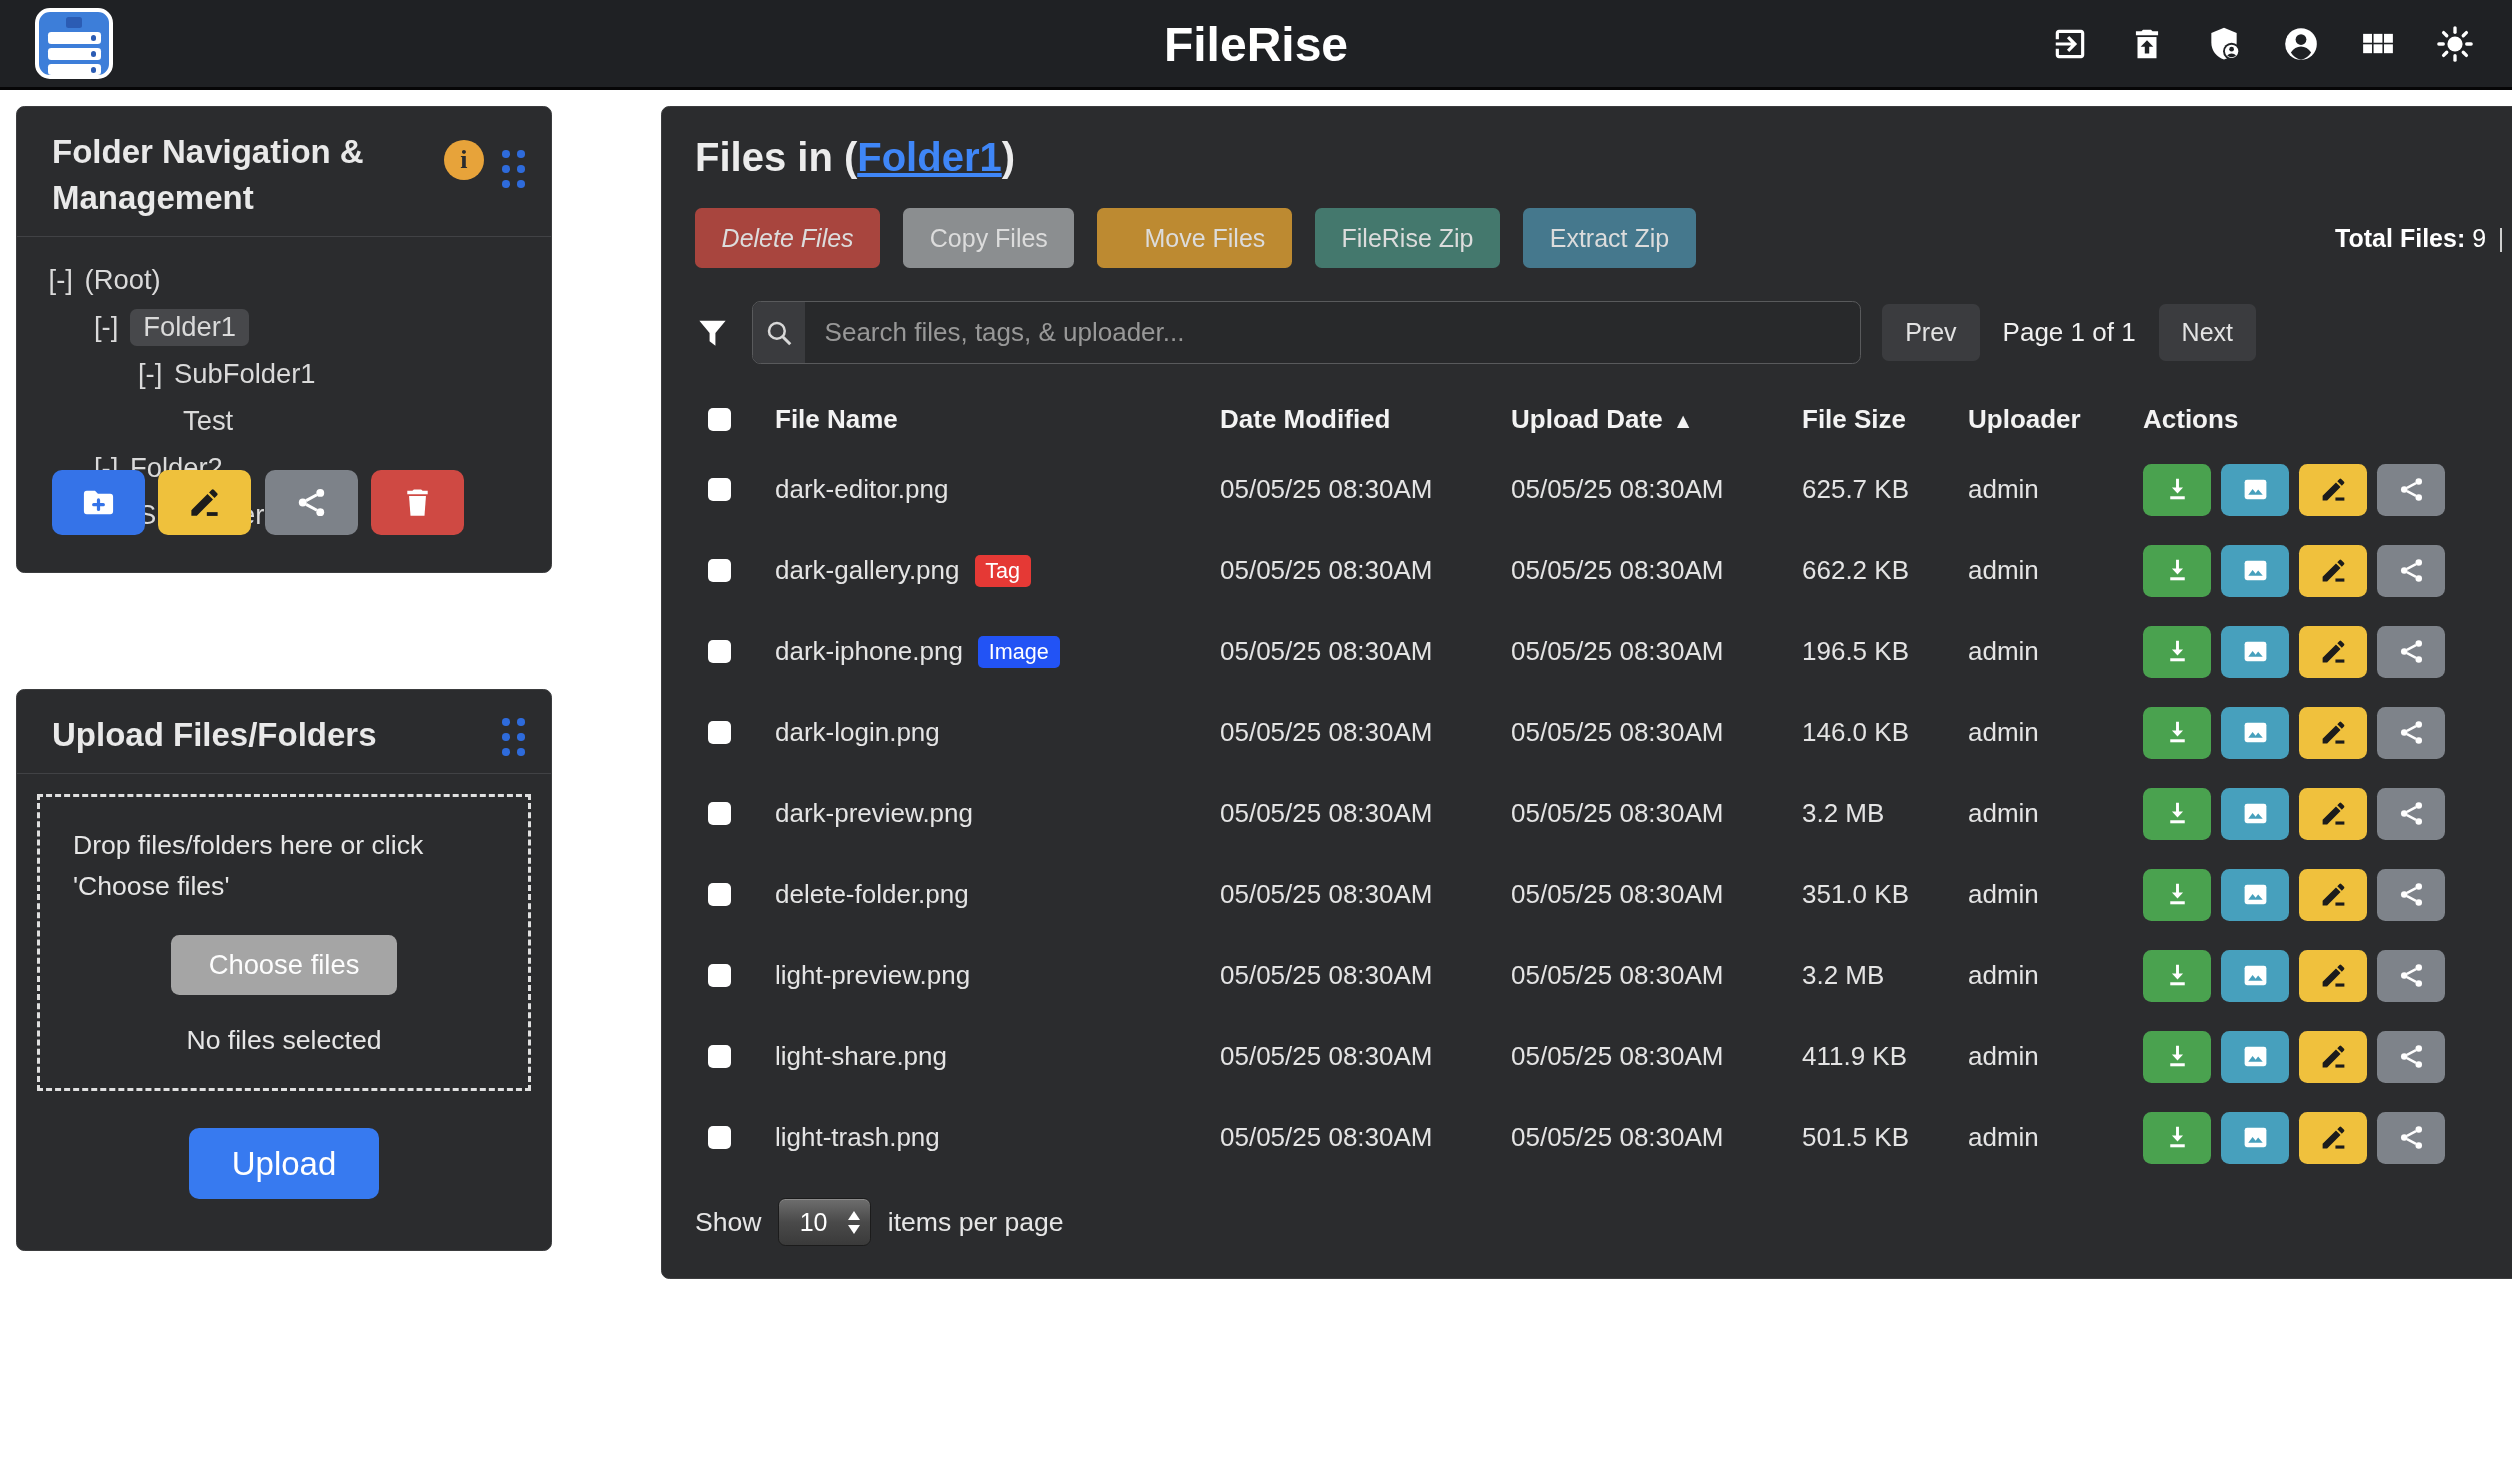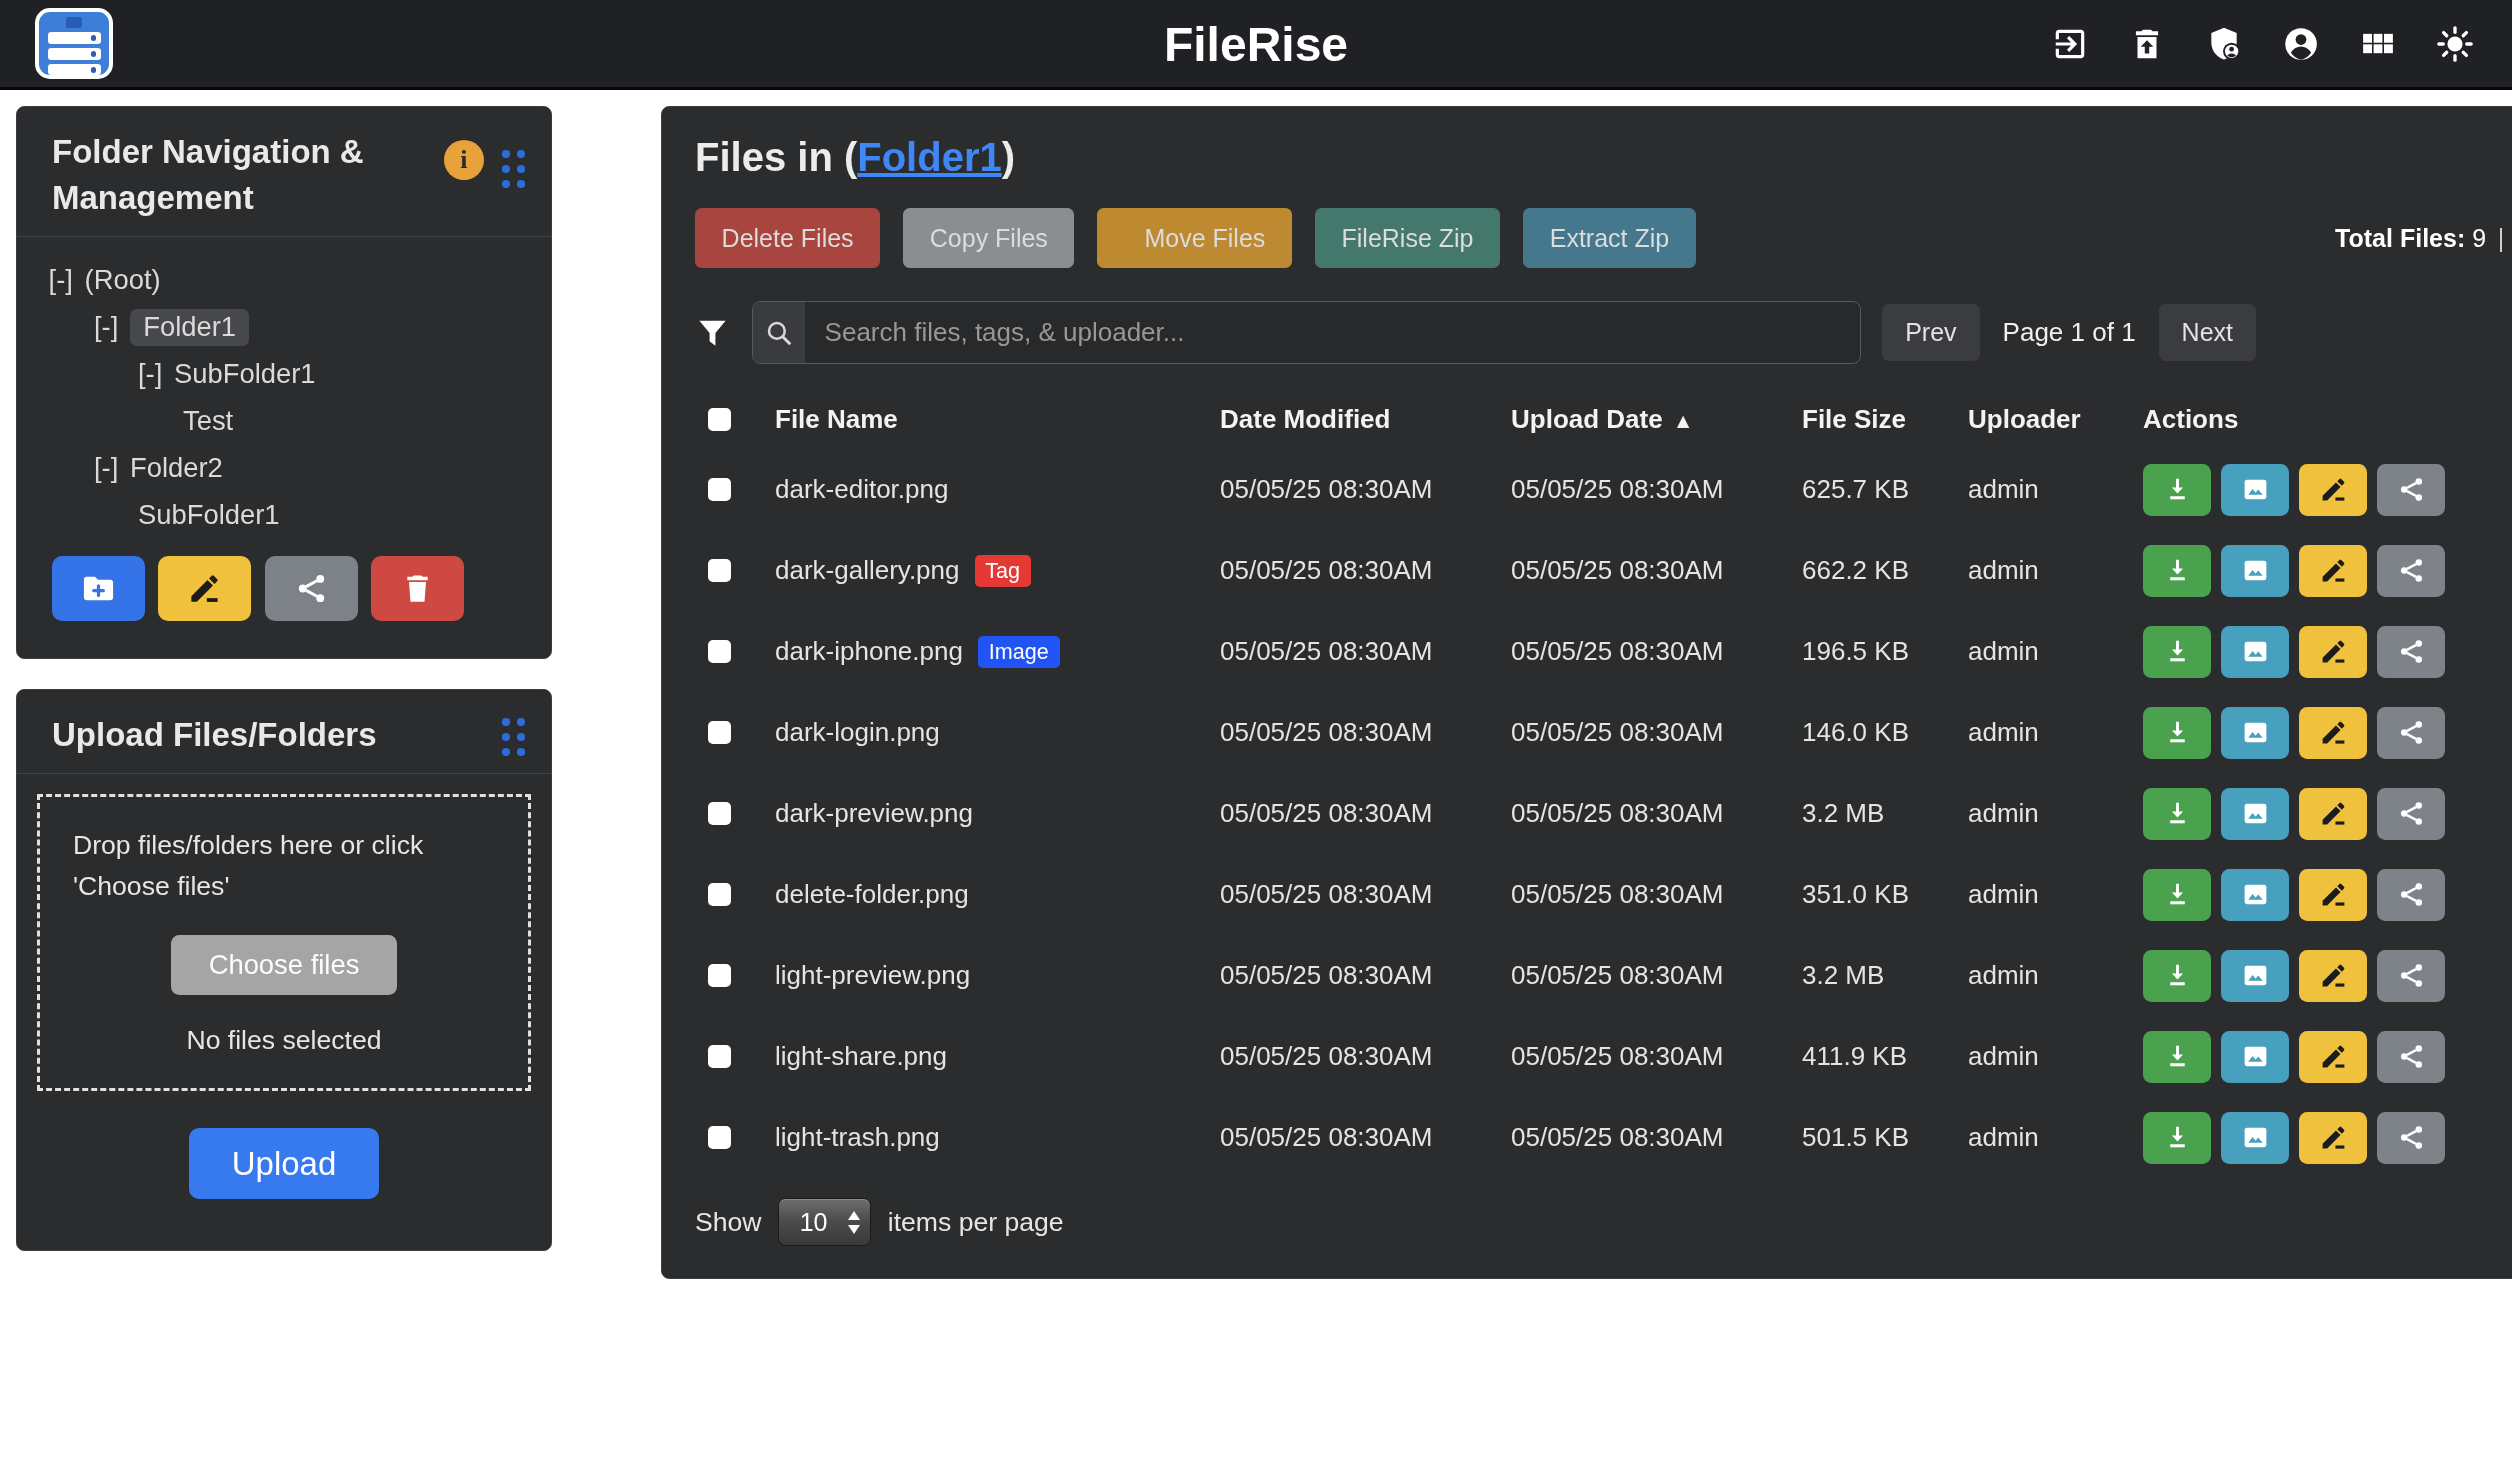--- a/index.html
+++ b/index.html
@@ -15,21 +15,21 @@
   .logo-bar{width:53px;height:11.6px;background:#fff;border-radius:3.3px;margin:4.2px auto;position:relative;}
   .logo-bar::after{content:'';position:absolute;right:4.2px;top:2.9px;width:5.8px;height:5.8px;border-radius:50%;background:#2b5cb4;}
   .app-title{position:absolute;left:50%;top:50%;transform:translate(-50%,-50%);
              font-size:48px;font-weight:bold;color:#fff;white-space:nowrap;}
   .topbar-icons{position:absolute;right:37px;top:0;height:100%;display:flex;align-items:center;gap:37px;}
   .tb-icon{width:40px;height:40px;background:none;border:none;padding:0;cursor:pointer;display:flex;align-items:center;justify-content:center;}
   .tb-icon svg{width:38px;height:38px;}
 
   
   .card{position:absolute;background:#2b2c2e;border:1.7px solid #3b3c3e;border-radius:8.3px;box-sizing:border-box;}
-  #folder-card{left:16px;top:106px;width:536px;height:553px;}
+  #folder-card{left:16px;top:106px;width:536px;height:467px;}
   #upload-card{left:16px;top:689px;width:536px;height:562px;}
   #main-card{left:661px;top:106px;width:2188px;height:1173px;padding:25px 33px;}
 
   .card-header{display:flex;align-items:flex-start;padding:21.6px 23px 15px 35px;
                border-bottom:1.7px solid #414245;}
   .card-title{font-size:33px;font-weight:bold;color:#e9e9e9;line-height:1.4;width:357px;}
   .info-badge{width:40px;height:40px;border-radius:50%;background:#e7a33a;color:#2b2c2e;
               font-size:26px;font-weight:bold;display:flex;align-items:center;justify-content:center;
               margin-left:auto;margin-top:11.6px;border:none;cursor:pointer;font-family:"Liberation Serif",serif;}
   .drag-handle{display:grid;grid-template-columns:repeat(2,7.5px);grid-auto-rows:7.5px;gap:7.5px;
@@ -272,21 +272,21 @@
     <button class="upload-btn">Upload</button>
   </div>
 
   <div class="card" id="main-card">
     <div class="main-title">
       <span>Files in (</span><a>Folder1</a><span>)</span>
     </div>
 
     <div class="toolbar-row">
 
-      <button class="tb-btn" style="background: rgb(168, 69, 62);">Delete Files</button>
+      <button class="tb-btn" style="background: rgb(168, 69, 62); font-style: italic;">Delete Files</button>
         <button class="tb-btn" style="background: rgb(139, 142, 144);">Copy Files</button>
         <button class="tb-btn" style="background: rgb(189, 138, 49); padding-left: 47px;">Move Files</button>
         <button class="tb-btn" style="background: rgb(68, 120, 109);">FileRise Zip</button>
         <button class="tb-btn" style="background: rgb(69, 120, 141);">Extract Zip</button>
         <div class="totals">
         <b>Total Files:</b> <span>9</span><span class="sep">|</span><b>Total Size:</b> <span>9.23 MB</span>
       </div>
     </div>
 
     <div class="search-row">

